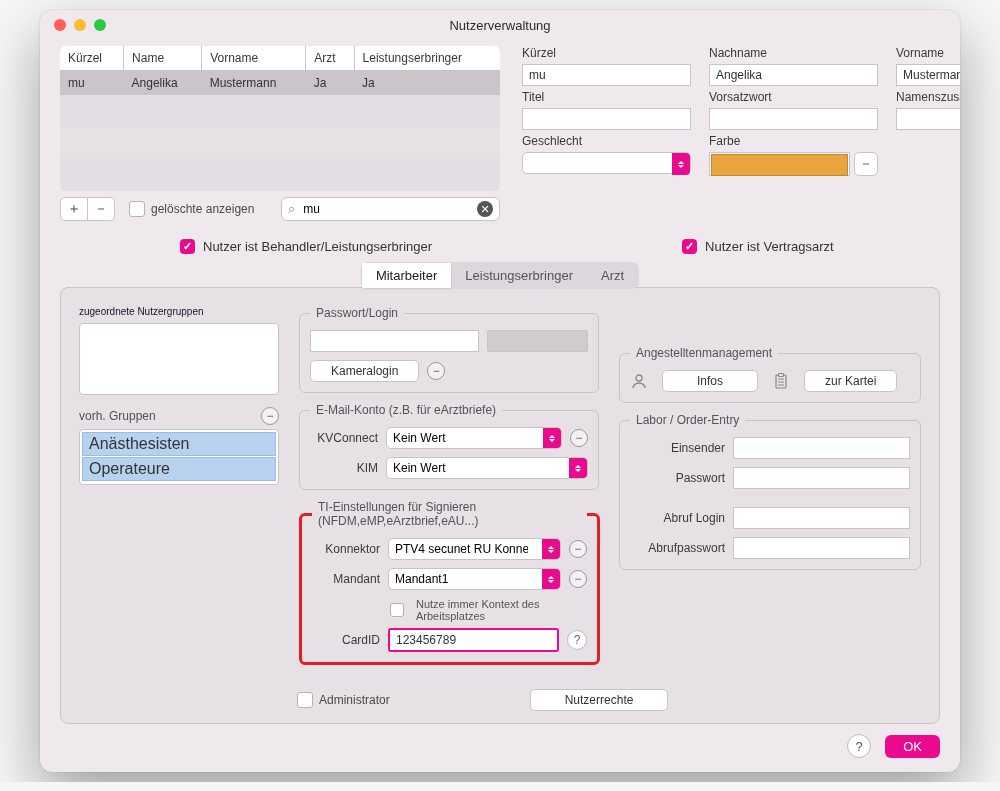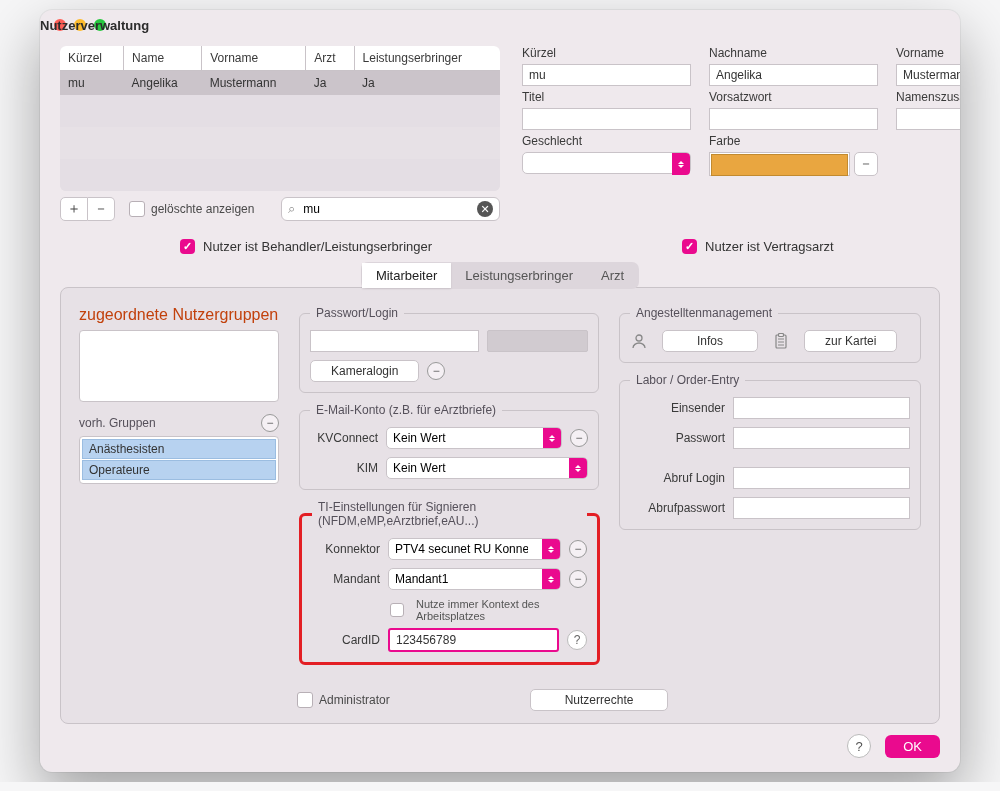--- a/index.html
+++ b/index.html
@@ -19,21 +19,21 @@
     --row-sel:#cbc4ca;
   }
   html,body{margin:0;padding:0;font-family:-apple-system,Helvetica,Arial,sans-serif;font-size:13px;color:var(--text);background:#f6f6f7;}
   .window{width:920px;margin:10px auto;background:var(--win-bg);border-radius:12px;box-shadow:0 25px 60px rgba(0,0,0,.35),0 0 0 1px rgba(0,0,0,.05);overflow:hidden;}
   .titlebar{height:30px;display:flex;align-items:center;position:relative;}
   .traffic{display:flex;gap:8px;padding-left:14px;}
   .dot{width:12px;height:12px;border-radius:50%;}
   .dot.r{background:#ff5f57;}
   .dot.y{background:#febc2e;}
   .dot.g{background:#28c840;}
-  .title{position:absolute;left:0;right:0;font-weight:700;font-size:13px;color:#2c2c2c;}
+  .title{position:absolute;left:0;right:0;text-align:center;font-weight:400;font-size:13px;color:#2c2c2c;}
   .content{padding:6px 20px 14px 20px;}
 
   
   .toprow{display:flex;gap:22px;align-items:flex-start;}
   .tablewrap{flex:0 0 440px;}
   table.users{width:100%;border-collapse:collapse;background:var(--panel);border-radius:6px;overflow:hidden;font-size:12px;}
   table.users th{background:#fff;text-align:left;font-weight:400;padding:5px 8px;border-bottom:1px solid var(--border);border-right:1px solid var(--border);color:#3a3a3a;}
   table.users th:last-child{border-right:none;}
   table.users td{padding:5px 8px;}
   tr.sel td{background:var(--row-sel);}
@@ -70,25 +70,25 @@
   .seg{display:flex;background:var(--panel-dark);border-radius:7px;padding:1px;font-size:13px;}
   .seg>div{padding:5px 14px;border-radius:0;cursor:pointer;color:#555;}
   .seg>div.active{background:#fff;color:#222;box-shadow:0 1px 2px rgba(0,0,0,.1);}
 
   
   .mainpanel{background:var(--panel);border:1px solid var(--border);border-radius:8px;padding:18px 18px 12px 18px;margin-top:-14px;}
   .cols3{display:flex;gap:20px;align-items:flex-start;}
   .col{flex:1;min-width:0;}
   .colL{flex:0 0 200px;}
   .colM{flex:0 0 300px;}
-  .colR{flex:1;}
-
-  .sectlabel{font-size:16px;color:#c2410c;margin-bottom:6px;}
+  .colR{flex:1;margin-top:40px;}
+
+  .sectlabel{font-size:10px;color:#0f172a;margin-bottom:6px;}
   .whitebox{background:#fff;border:1px solid var(--border);border-radius:4px;height:70px;}
-  .grouplist{background:#fff;border:1px solid var(--border);border-radius:4px;padding:2px;font-size:12px;}
+  .grouplist{background:#fff;border:1px solid var(--border);border-radius:4px;padding:2px;font-size:16px;}
   .gitem{background:var(--sel-blue);padding:2px 6px;margin-bottom:1px;border:1px solid #9bbde1;}
   .vorhhdr{display:flex;align-items:center;justify-content:space-between;margin:12px 0 4px 0;font-size:12px;color:#55505a;}
   .circminus{width:16px;height:16px;border:1px solid #999;border-radius:50%;display:flex;align-items:center;justify-content:center;font-size:12px;color:#666;background:#f5f0f4;cursor:pointer;}
 
   fieldset{border:1px solid var(--border);border-radius:6px;margin:0 0 10px 0;padding:10px 10px;background:transparent;}
   fieldset.hl{border:3px solid var(--highlight);}
   legend{font-size:12px;color:#55505a;padding:0 6px;}
   .frow{display:flex;align-items:center;gap:8px;margin-bottom:8px;}
   .frow:last-child{margin-bottom:0;}
   .flabel{width:68px;text-align:right;font-size:12px;color:#3a3a3a;flex:0 0 auto;}

